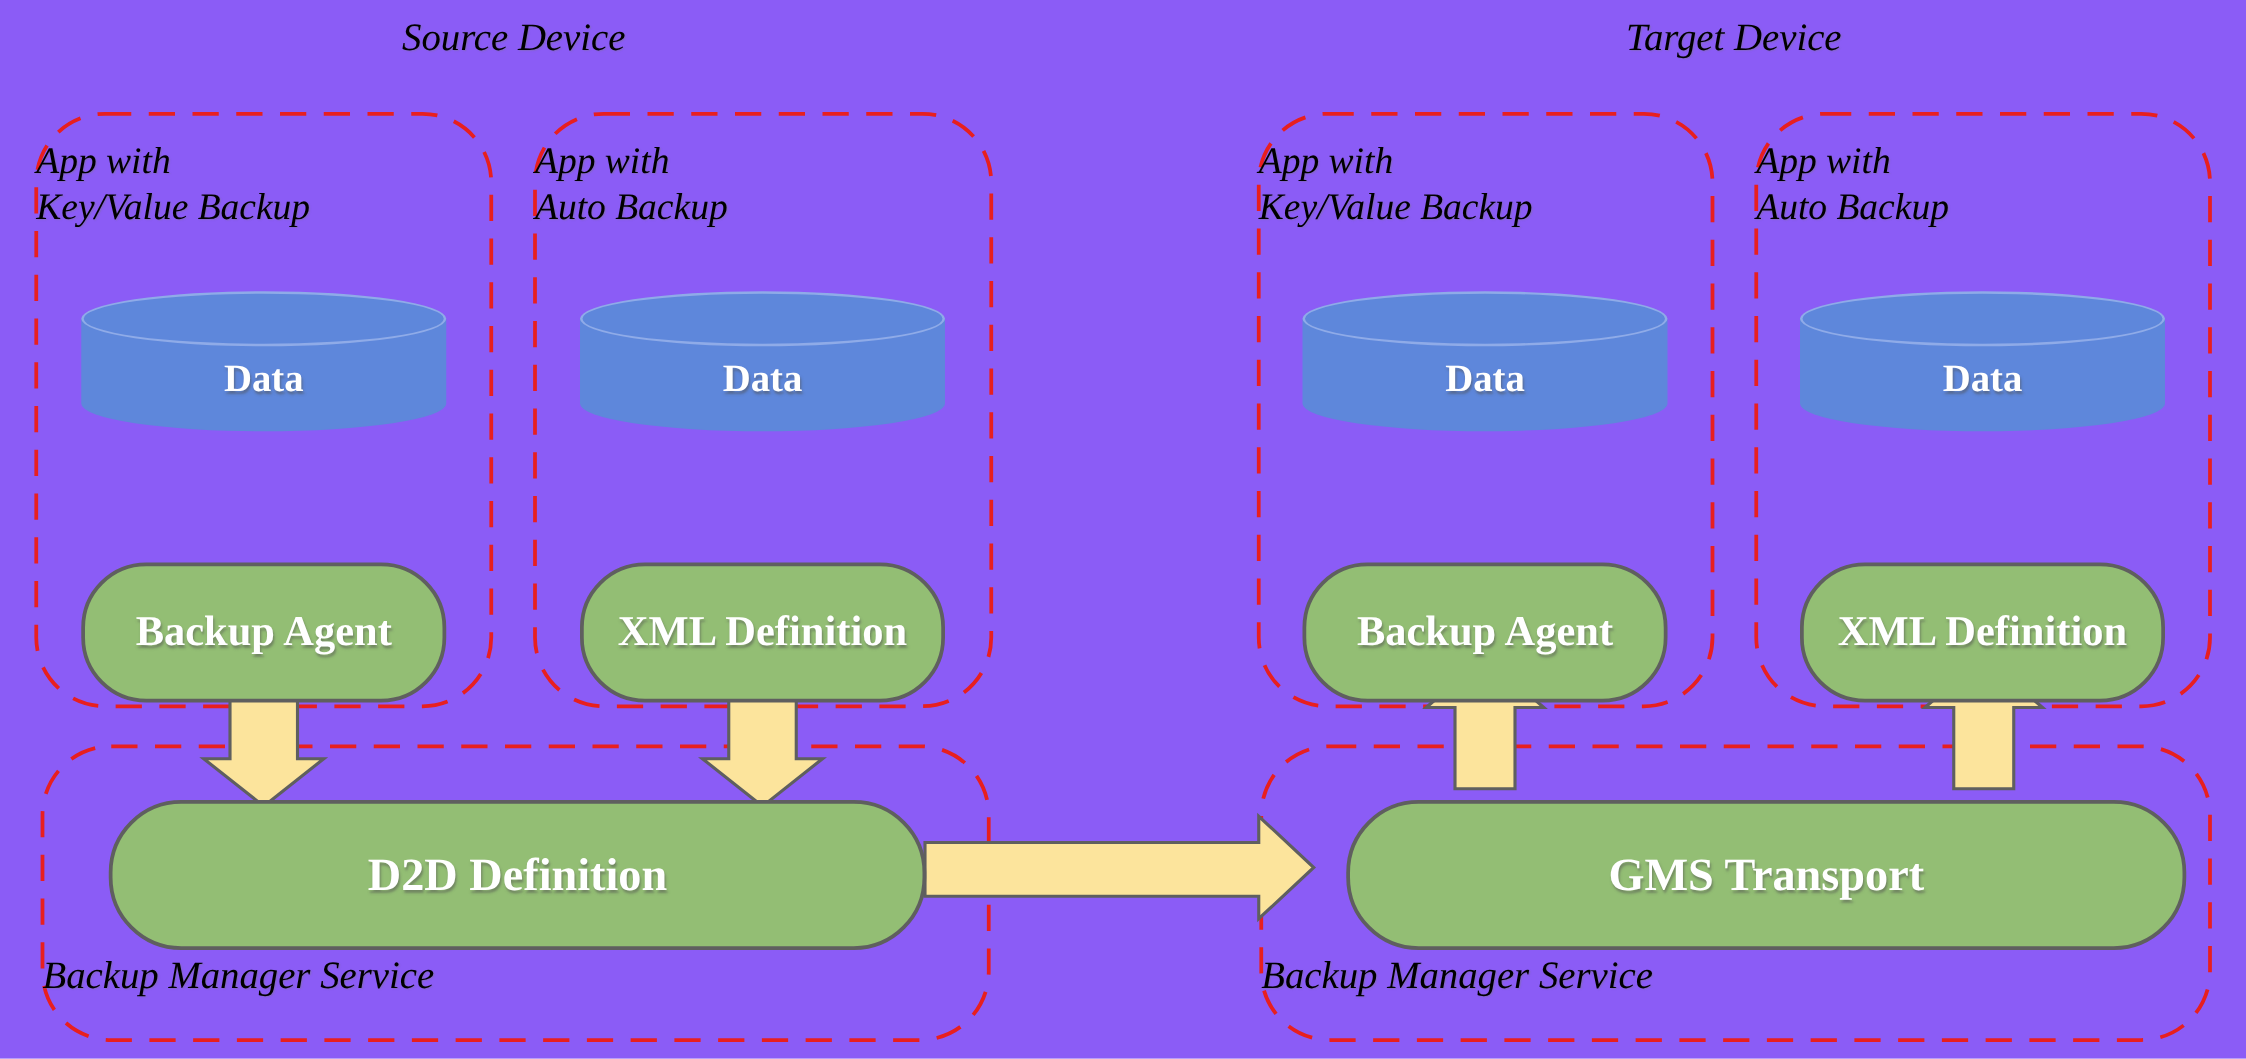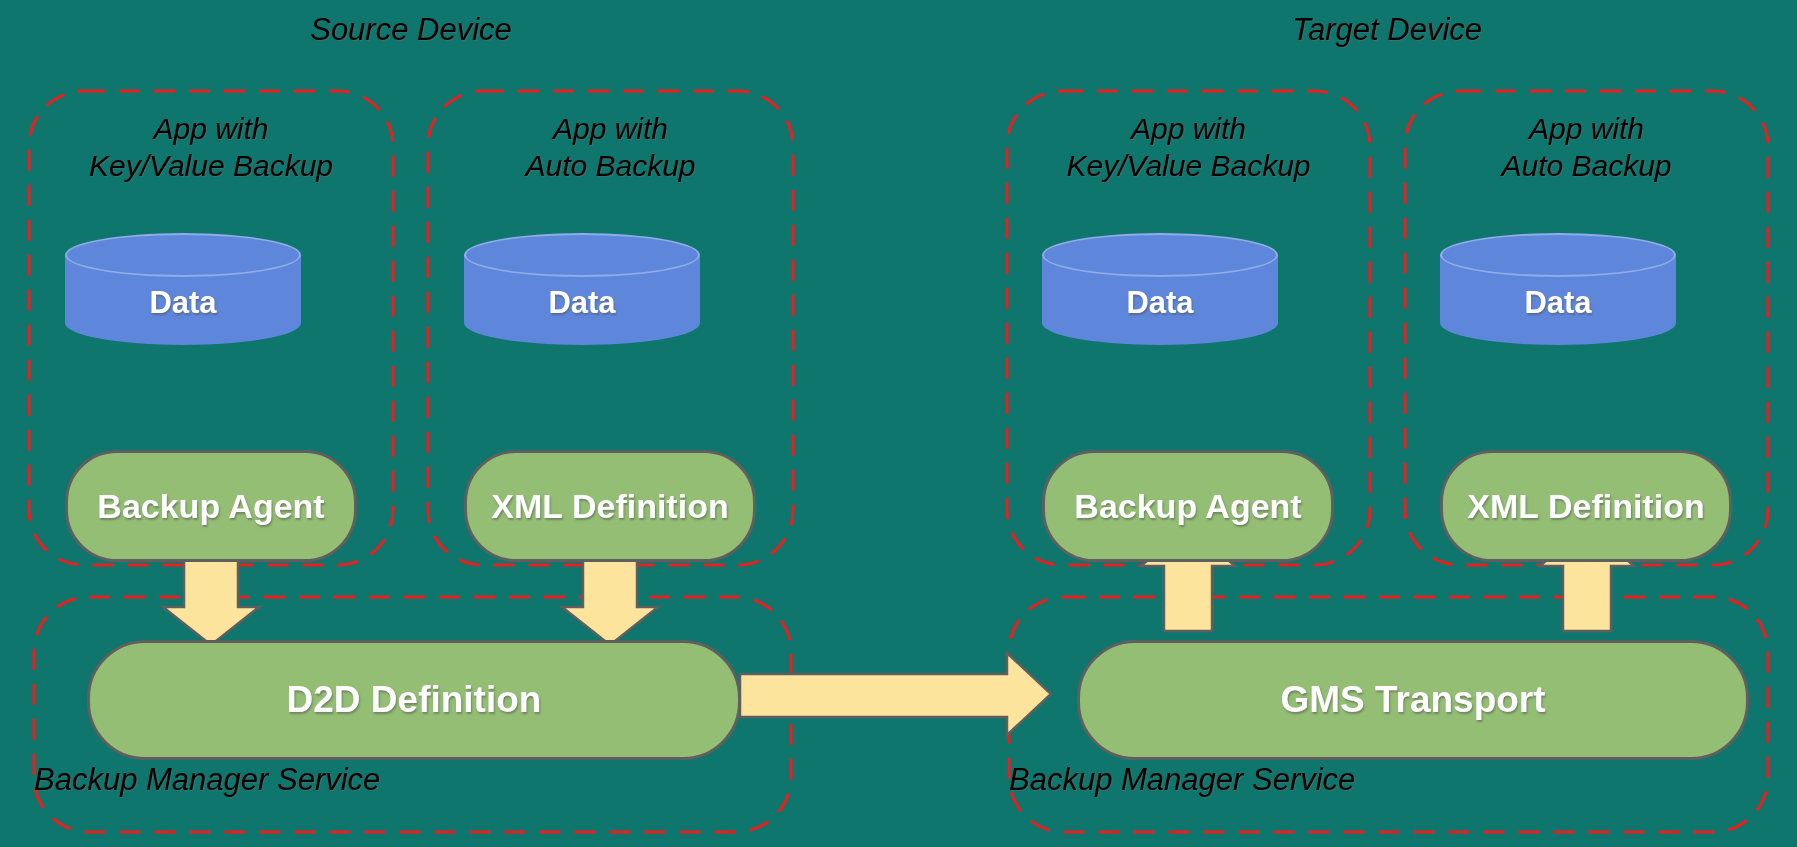--- a/index.html
+++ b/index.html
@@ -1,36 +1,36 @@
 <!DOCTYPE html>
 <html><head>
 <meta charset="utf-8">
 <style>
   html,body{margin:0;padding:0;background:#ffffff;}
   .canvas{
-    position:relative;width:1797px;height:847px;background:#0f766e;
-    font-family:Liberation Sans, sans-serif;overflow:hidden;
+    position:relative;width:1797px;height:847px;background:#8b5cf6;
+    font-family:Liberation Serif, serif;overflow:hidden;
   }
   .abs{position:absolute;}
   svg.layer{position:absolute;left:0;top:0;width:1797px;height:847px;}
 
   .device-title{
     font-style:italic;font-size:31px;color:#000;text-align:center;
     text-shadow:1px 1px 1px rgba(120,120,120,.35);
   }
   .app-title{
-    font-style:italic;font-size:30px;line-height:37px;color:#000;text-align:center;
+    font-style:italic;font-size:30px;line-height:37px;color:#000;
     text-shadow:1px 1px 1px rgba(120,120,120,.35);
   }
   .bms-caption{
     font-style:italic;font-size:31px;color:#000;text-align:left;
     text-shadow:1px 1px 1px rgba(120,120,120,.35);
   }
 
-  .cylinder{position:absolute;top:233px;width:236px;height:112px;}
+  .cylinder{position:absolute;top:233px;width:292px;height:112px;}
   .cyl-top{
     position:absolute;left:0;top:0;width:100%;height:44px;background:#5e87db;
     border:2px solid #8fabe8;border-radius:50%;box-sizing:border-box;z-index:2;
   }
   .cyl-body{
     position:absolute;left:0;top:22px;width:100%;height:90px;background:#5e87db;
     border-radius:0 0 50% 50% / 0 0 22px 22px;z-index:1;
   }
   .cyl-label{
     position:absolute;left:0;top:52px;width:100%;text-align:center;z-index:3;

